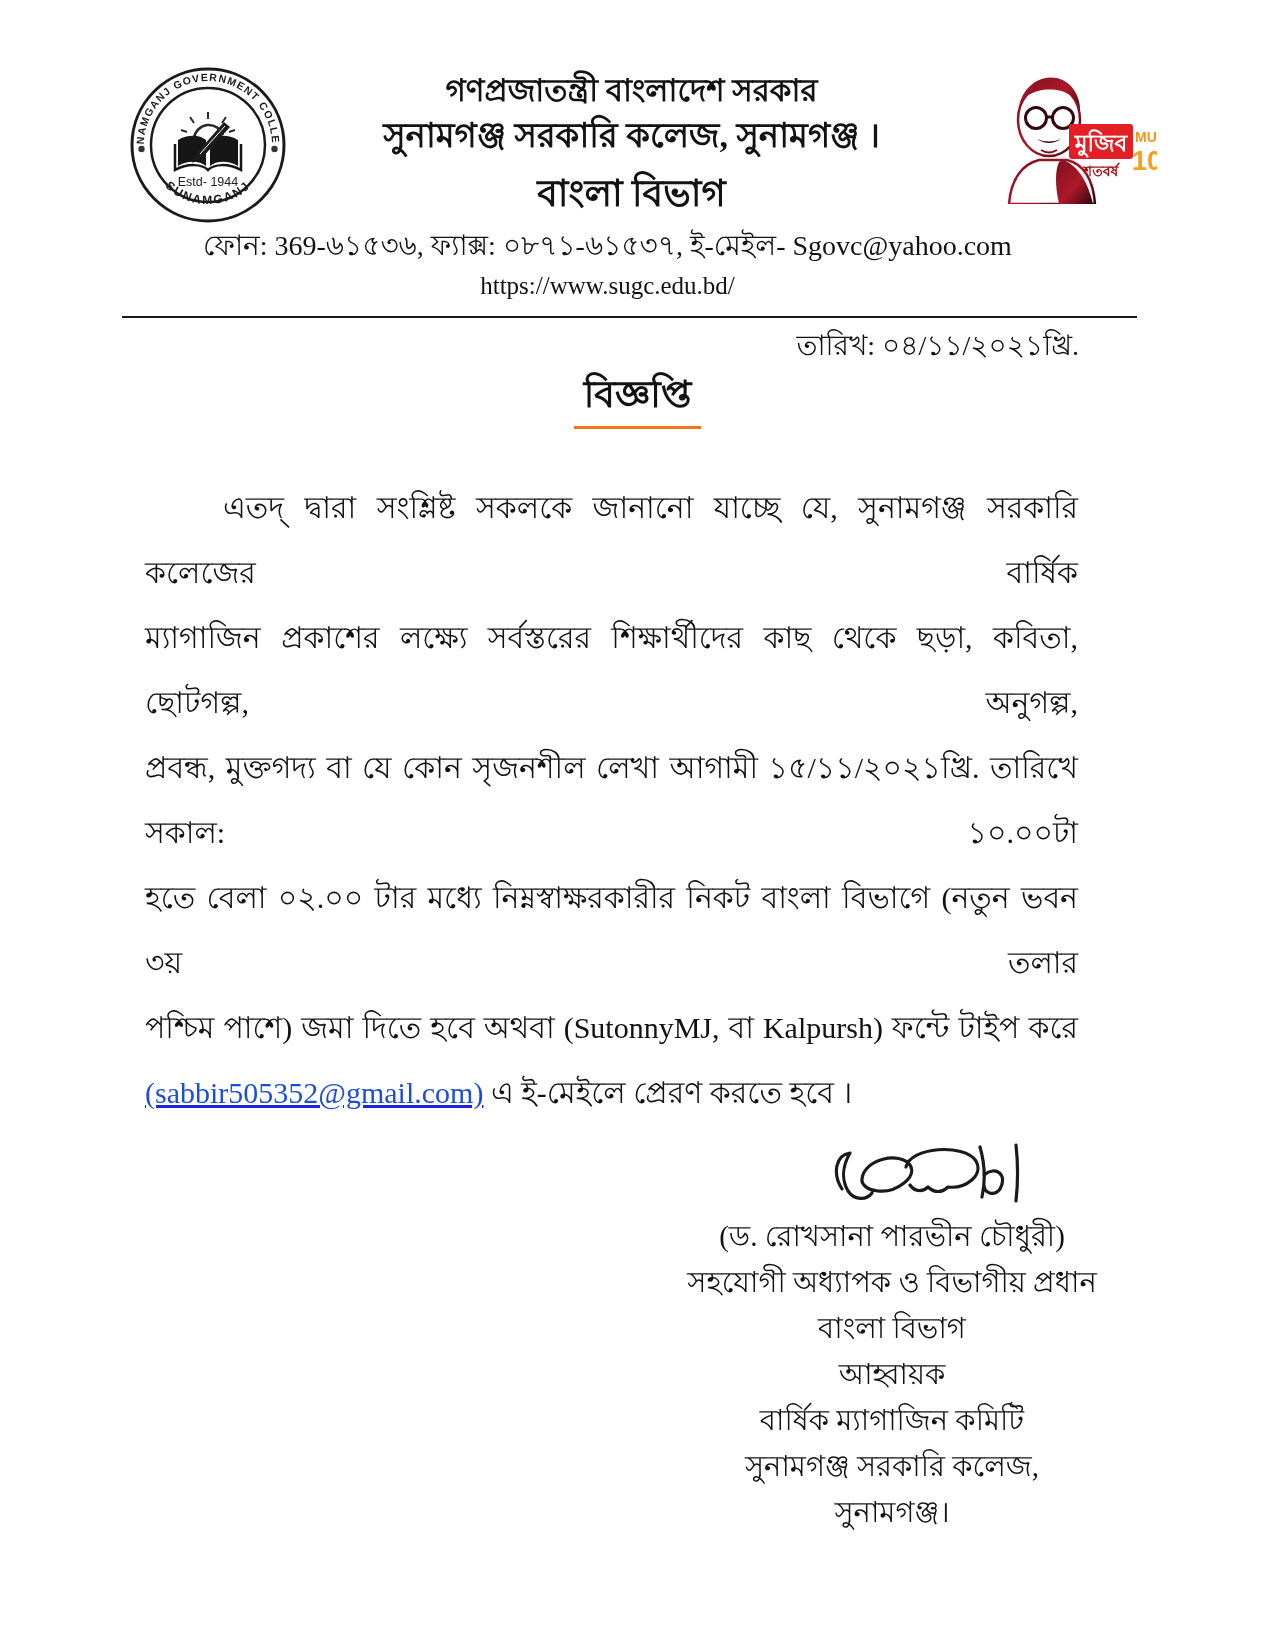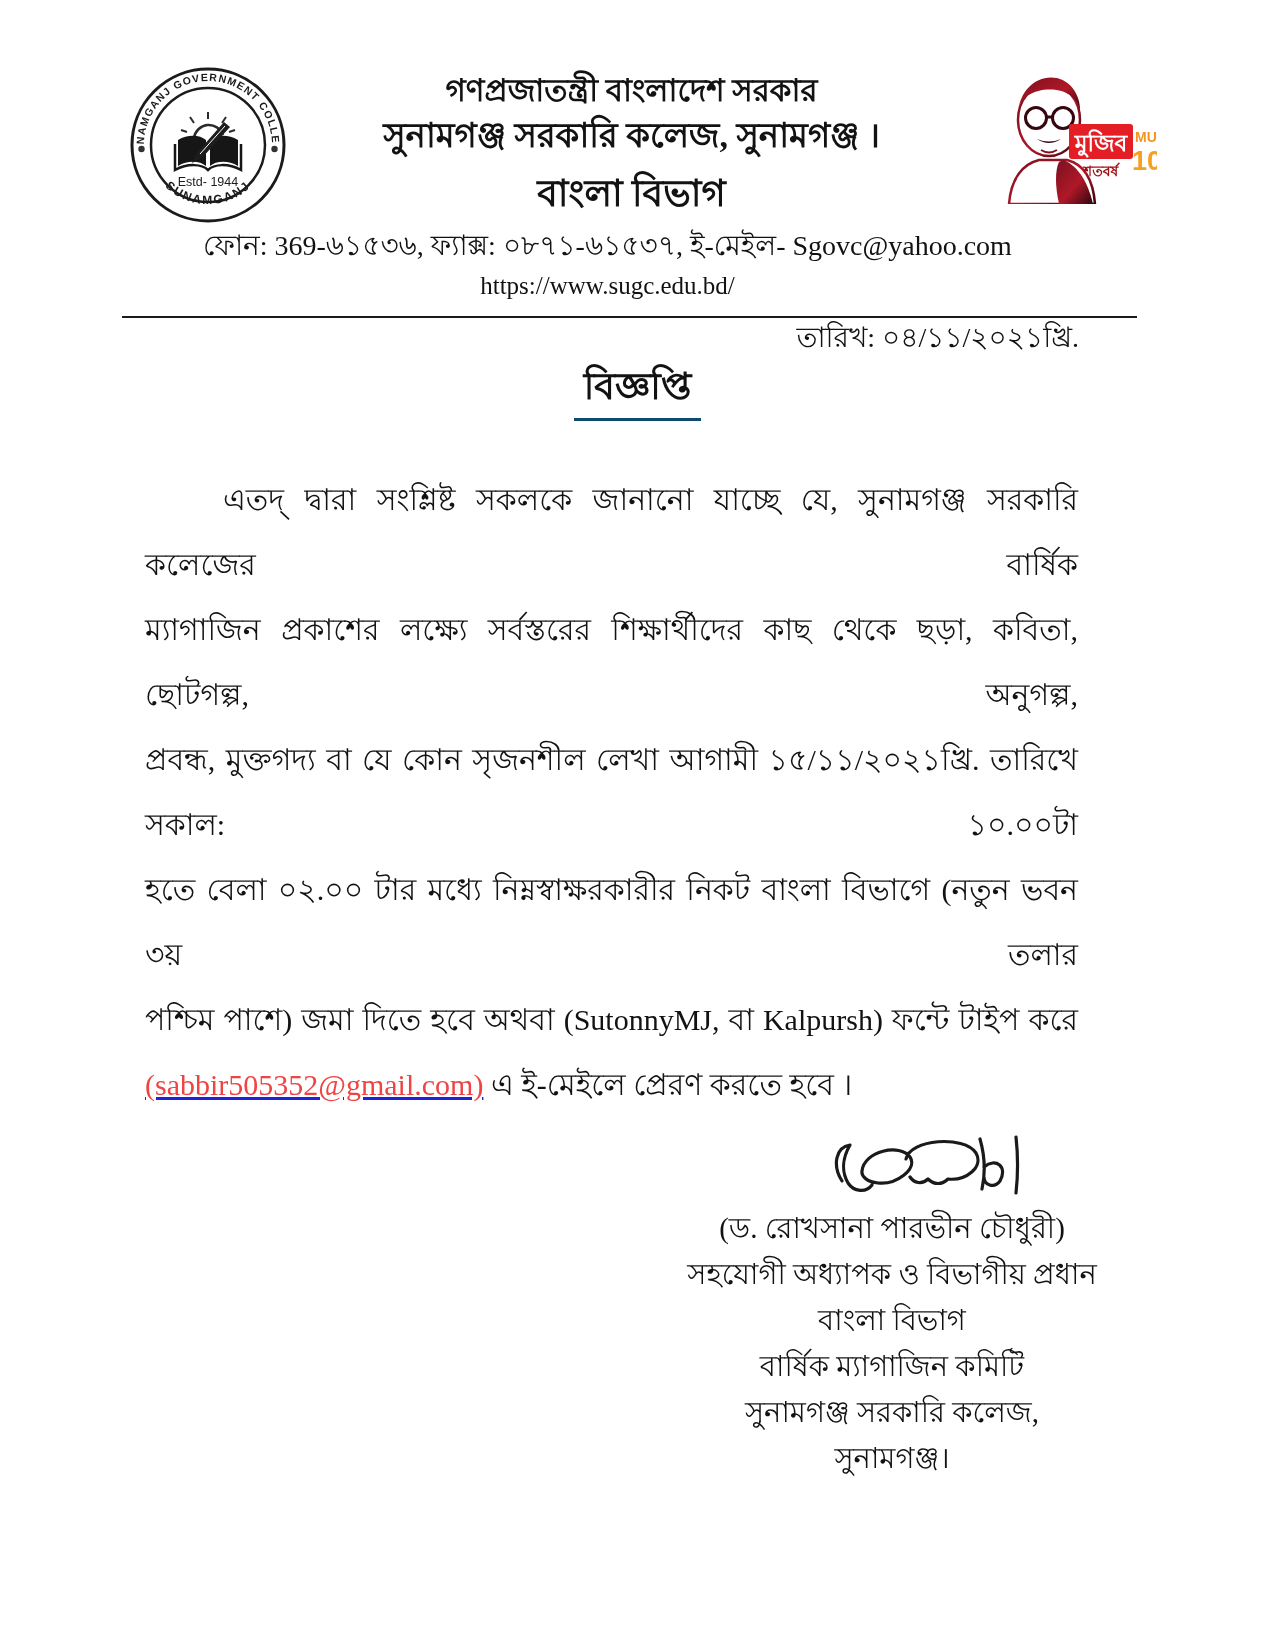--- a/index.html
+++ b/index.html
@@ -20,34 +20,34 @@
   .header-center { flex: 1 1 auto; text-align: center; padding-top: 6px; }
   .h-gov     { font-size: 31px; font-weight: bold; line-height: 42px; }
   .h-college { font-size: 34px; font-weight: bold; line-height: 48px; }
   .h-dept    { font-size: 37px; font-weight: bold; line-height: 52px; margin-top: 8px; }
   .mujib-wrap { flex: 0 0 auto; width: 182px; padding-top: 2px; }
   .contact-block { text-align: center; margin: -4px 150px 0 90px; }
   .h-contact { font-size: 28px; line-height: 40px; }
   .h-site    { font-size: 25px; line-height: 40px; }
   .divider { border: none; border-top: 2px solid #1a1a1a; margin: 10px 138px 0 122px; }
   
-  .date-line { text-align: right; padding-right: 196px; font-size: 28px; line-height: 40px; margin-top: 0; }
+  .date-line { text-align: right; padding-right: 196px; font-size: 28px; line-height: 40px; margin-top: 8px; }
   .title-wrap { text-align: center; margin-top: 6px; }
   .notice-title {
     display: inline-block;
     font-size: 37px; font-weight: bold; line-height: 46px;
-    border-bottom: 3px solid #0c4a6e;
+    border-bottom: 3px solid #f97316;
     padding: 0 10px 8px 10px;
   }
   
   .body-text { margin: 46px 197px 0 145px; font-size: 30px; line-height: 65px; }
   .bline { text-align: justify; text-align-last: justify; }
   .bline.first { text-indent: 78px; }
   .bline.last { text-align: left; text-align-last: left; }
-  .email-link { color: #ef4444; text-decoration: underline; text-decoration-color: #2222dd; cursor: pointer; }
+  .email-link { color: #1d4ed8; text-decoration: underline; text-decoration-color: #2222dd; cursor: pointer; }
   
   .sig-block { width: 420px; margin: 18px 16px 0 682px; text-align: center; font-size: 29px; line-height: 46px; }
   .sig-svg { display: block; margin: 0 auto 4px auto; transform: translateX(38px); }
   .sig-line { white-space: nowrap; }
 </style>
 </head>
 <body>
 
 <div class="page">
 
@@ -162,18 +162,19 @@
       <path d="M14 46 C4 30 8 12 22 10 C15 22 13 36 20 48 C26 57 38 58 44 50
                M34 36 C36 16 72 8 82 22 C90 34 68 50 50 48 C40 47 33 42 34 36
                M78 24 C82 4 136 0 148 18 C156 32 138 46 120 44 C114 50 106 50 100 44 C94 50 86 48 82 42
                M152 4 C156 18 158 36 154 54
                M156 32 C168 22 180 32 172 46 C166 54 156 50 156 42
                M188 2 C190 20 190 40 188 58" fill="none" stroke="#1a1a1a" stroke-width="3.2" stroke-linecap="round" stroke-linejoin="round"></path>
     </svg>
     <div class="sig-line">(ড. রোখসানা পারভীন চৌধুরী)</div>
     <div class="sig-line">সহযোগী অধ্যাপক ও বিভাগীয় প্রধান</div>
     <div class="sig-line">বাংলা বিভাগ</div>
+    <div class="sig-line">আহ্বায়ক</div>
     <div class="sig-line">বার্ষিক ম্যাগাজিন কমিটি</div>
     <div class="sig-line">সুনামগঞ্জ সরকারি কলেজ,</div>
     <div class="sig-line">সুনামগঞ্জ।</div>
   </div>
 
 </div>
 
 </body></html>

